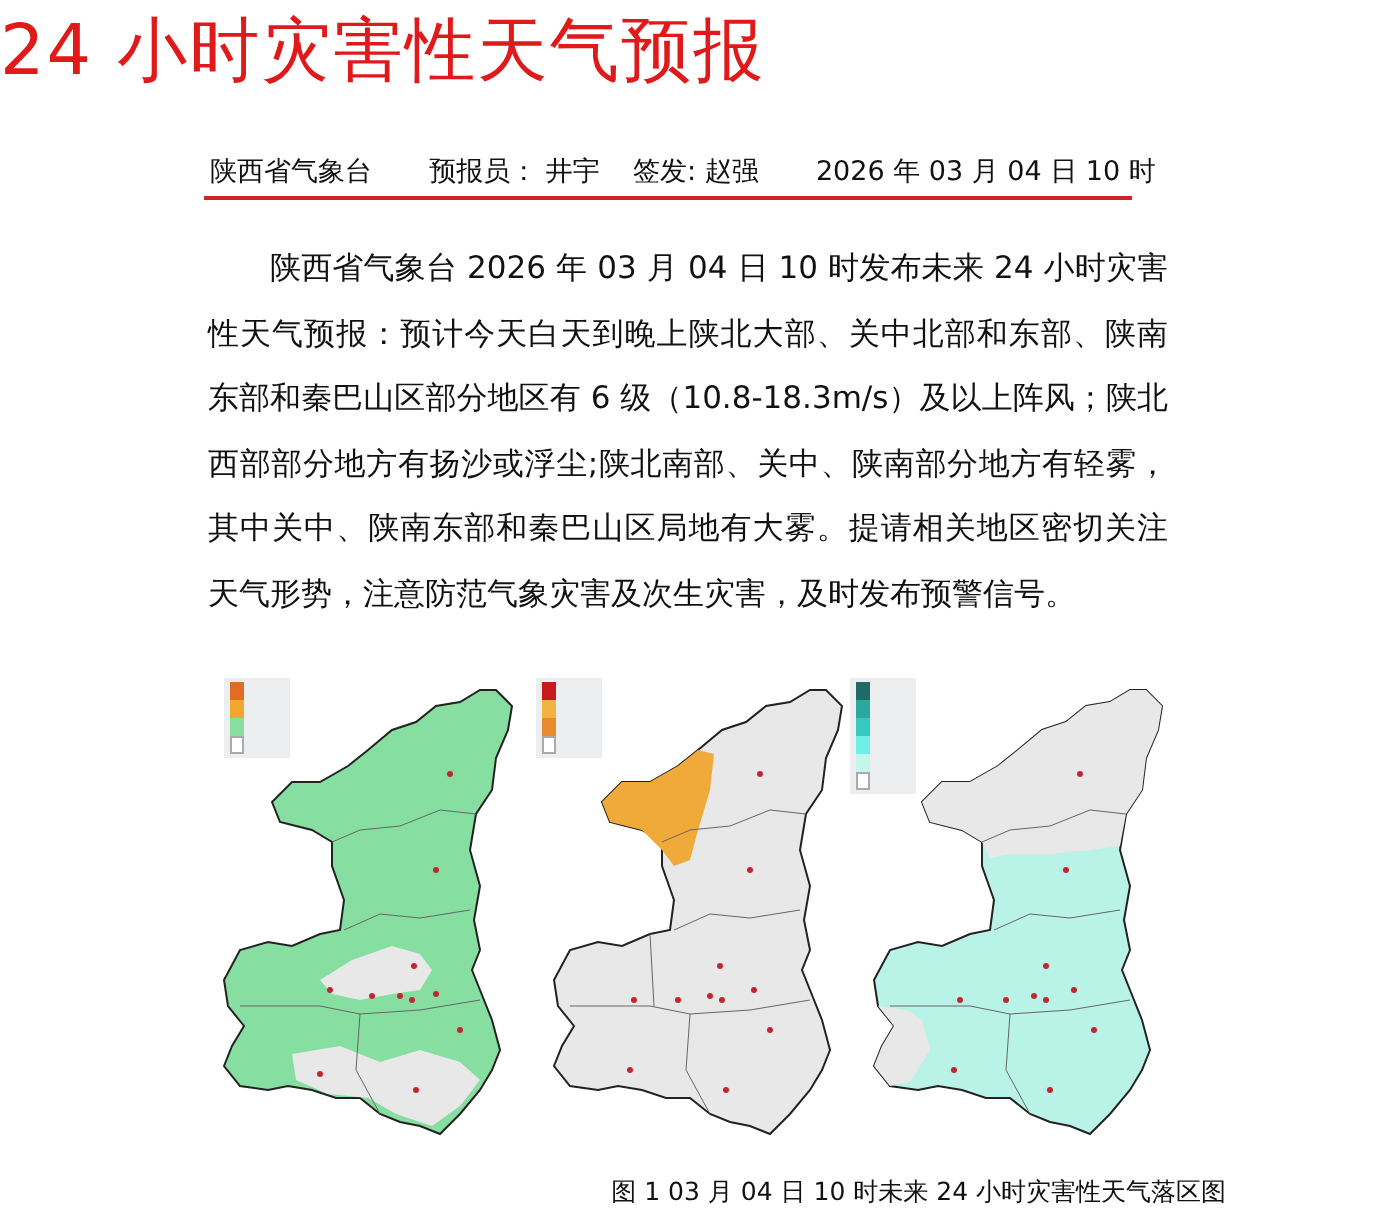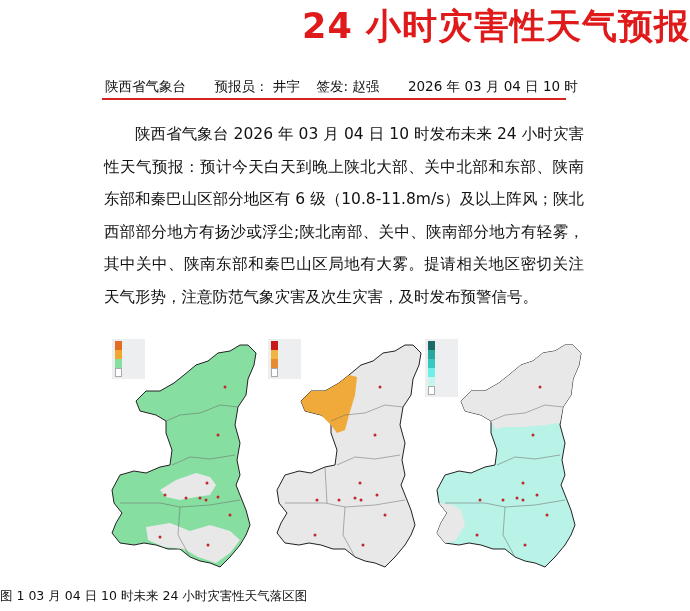--- a/index.html
+++ b/index.html
@@ -1,51 +1,51 @@
 <!DOCTYPE html>
 <html><head>
 <meta charset="utf-8">
 <style>
   html,body{margin:0;padding:0;background:#fff;}
   body{width:690px;height:611px;position:relative;overflow:hidden;font-family:"DejaVu Sans","Liberation Sans",sans-serif;color:#111;}
-  .title{position:absolute;left:0;top:4px;width:690px;text-align:right;font-size:35px;font-weight:bold;color:#e0191a;letter-spacing:1px;line-height:44px;}
+  .title{position:absolute;left:0;top:4px;width:690px;text-align:left;font-size:35px;font-weight:normal;color:#e0191a;letter-spacing:1px;line-height:44px;}
   .meta{position:absolute;left:105px;top:76px;width:522px;font-size:13.5px;color:#111;white-space:nowrap;line-height:20px;}
   .meta span{display:inline-block;}
   .rule{position:absolute;left:102px;top:98px;width:464px;height:2px;background:#d42121;}
   .body-text{position:absolute;left:104px;top:118px;width:480px;font-size:15.5px;line-height:32.5px;color:#111;text-align:justify;}
   .body-text .lead{font-weight:normal;}
   .body-text p{margin:0;text-indent:2em;}
   .maps{position:absolute;left:100px;top:335px;width:510px;height:250px;}
   .map{position:absolute;top:0;width:175px;height:245px;}
   .legend{position:absolute;background:#eceef0;padding:2px 3px;}
   .legend .sw{display:flex;align-items:center;height:9px;}
   .legend .sw i{display:inline-block;width:7px;height:9px;}
   .legend .sw b{display:inline-block;font-size:3.5px;font-weight:normal;color:#555;margin-left:2px;width:18px;overflow:hidden;white-space:nowrap;}
-  .caption{position:absolute;left:0;top:588px;width:613px;text-align:left;font-size:12.5px;color:#111;}
+  .caption{position:absolute;left:0;top:588px;width:613px;text-align:right;font-size:12.5px;color:#111;}
 </style>
 </head>
 <body>
 
 <div class="title">24 小时灾害性天气预报</div>
 
 <div class="meta">
   <span>陕西省气象台</span>
   <span style="width:20px"></span>
   <span>预报员：</span>
   <span>井宇</span>
   <span style="width:8px"></span>
   <span>签发:</span>
   <span>赵强</span>
   <span style="width:20px"></span>
   <span>2026 年 03 月 04 日 10 时</span>
 </div>
 <div class="rule"></div>
 
 <div class="body-text">
-  <p><span class="lead">陕西省气象台 2026 年 03 月 04 日 10 时发布未来 24 小时灾害性天气预报：</span><span>预计今天白天到晚上陕北大部、关中北部和东部、陕南东部和秦巴山区部分地区有 6 级（10.8-11.8m/s）及以上阵风；陕北西部部分地方有扬沙或浮尘;陕北南部、关中、陕南部分地方有轻雾，其中关中、陕南东部和秦巴山区局地有大雾。提请相关地区密切关注天气形势，注意防范气象灾害及次生灾害，及时发布预警信号。</span></p>
+  <p><span class="lead">陕西省气象台 2026 年 03 月 04 日 10 时发布未来 24 小时灾害性天气预报：</span><span>预计今天白天到晚上陕北大部、关中北部和东部、陕南东部和秦巴山区部分地区有 6 级（10.8-18.3m/s）及以上阵风；陕北西部部分地方有扬沙或浮尘;陕北南部、关中、陕南部分地方有轻雾，其中关中、陕南东部和秦巴山区局地有大雾。提请相关地区密切关注天气形势，注意防范气象灾害及次生灾害，及时发布预警信号。</span></p>
 </div>
 
 <div class="maps">
 
   <div class="map" style="left:0">
     <div class="legend" style="left:12px;top:4px;">
       <div class="sw">
           <i style="background:#e46b22"></i>
           <b></b>
         </div>

